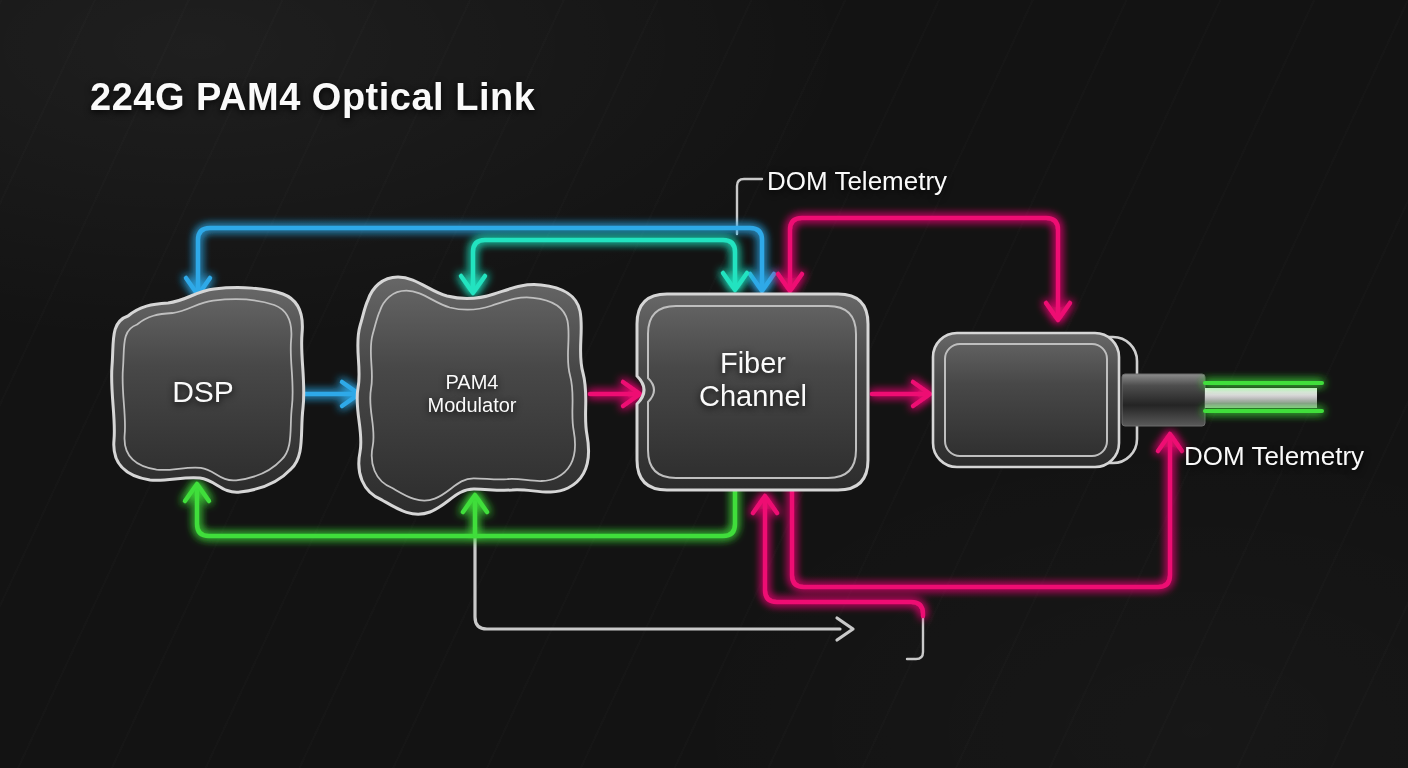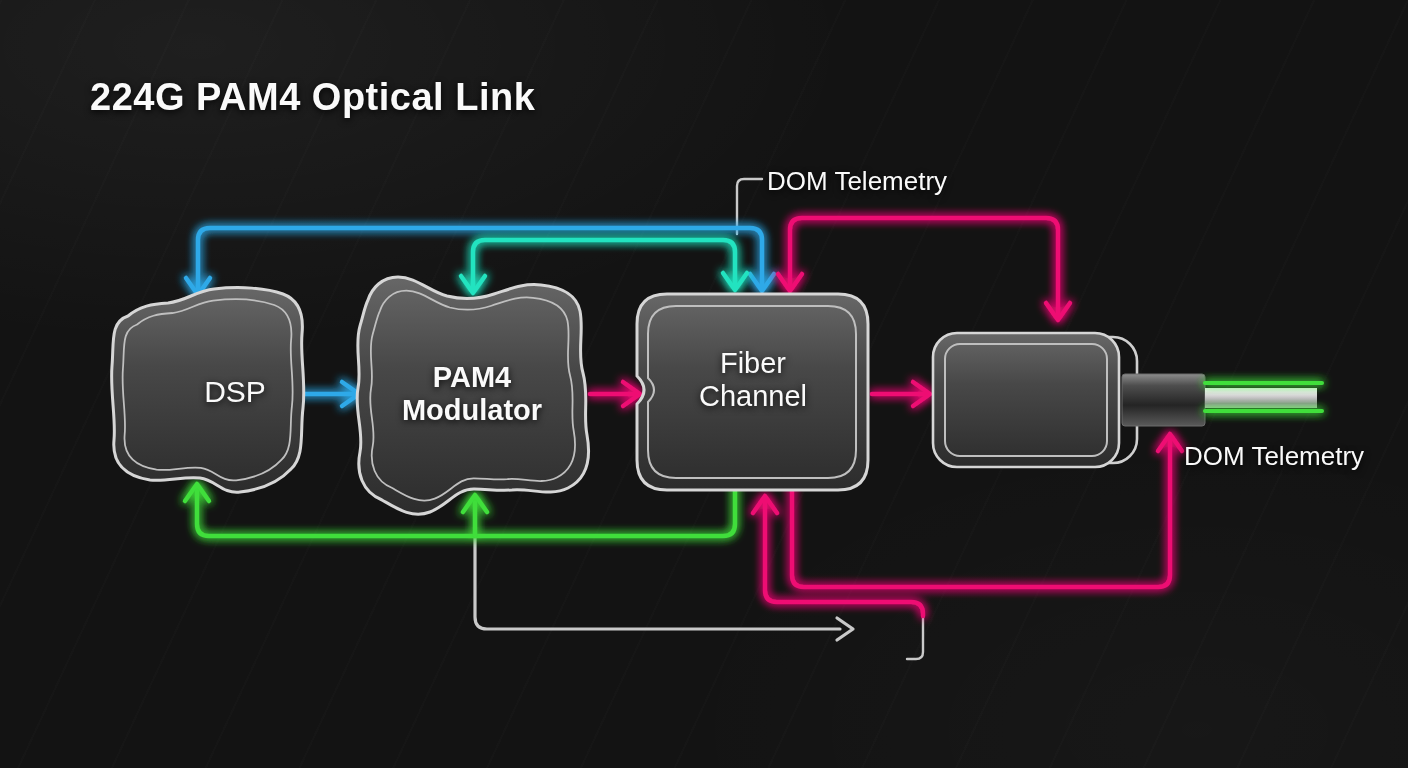--- a/index.html
+++ b/index.html
@@ -10,22 +10,22 @@
       radial-gradient(900px 500px at 85% 95%, rgba(255,255,255,0.02), transparent 60%),
       repeating-linear-gradient(115deg, rgba(255,255,255,0.013) 0 2px, transparent 2px 85px),
       #131313;
     font-family:"Liberation Sans","DejaVu Sans",sans-serif;
     color:#fff;
   }
   svg{position:absolute;left:0;top:0;}
   .txt{position:absolute;color:#fafafa;text-shadow:0 2px 7px rgba(0,0,0,.85);white-space:pre-line;}
   .title{left:90px;top:76px;font-size:38px;font-weight:700;letter-spacing:.5px;}
   .blocklabel{transform:translate(-50%,-50%);text-align:center;line-height:1.15;font-weight:400;}
-  .lbl-dsp{left:203px;top:392px;font-size:30px;margin-left:32px;}
-  .lbl-pam4{left:472px;top:394px;font-size:29px;font-weight:bold;}
+  .lbl-dsp{left:203px;top:392px;font-size:30px;}
+  .lbl-pam4{left:472px;top:394px;font-size:20px;}
   .lbl-fiber{left:753px;top:380px;font-size:29px;}
   .lbl-re{left:1028px;top:400px;font-size:27px;}
   .lbl-domtop{left:767px;top:166px;font-size:26px;}
   .lbl-domright{left:1184px;top:441px;font-size:26px;}
   .lbl-signal{left:737px;top:645px;font-size:26px;}
 
   
   .s-blue{stroke:var(--c-blue);}   .s-teal{stroke:var(--c-teal);}
   .s-pink{stroke:var(--c-pink);}   .s-green{stroke:var(--c-green);}
   .s-gray{stroke:var(--c-gray_line);}

